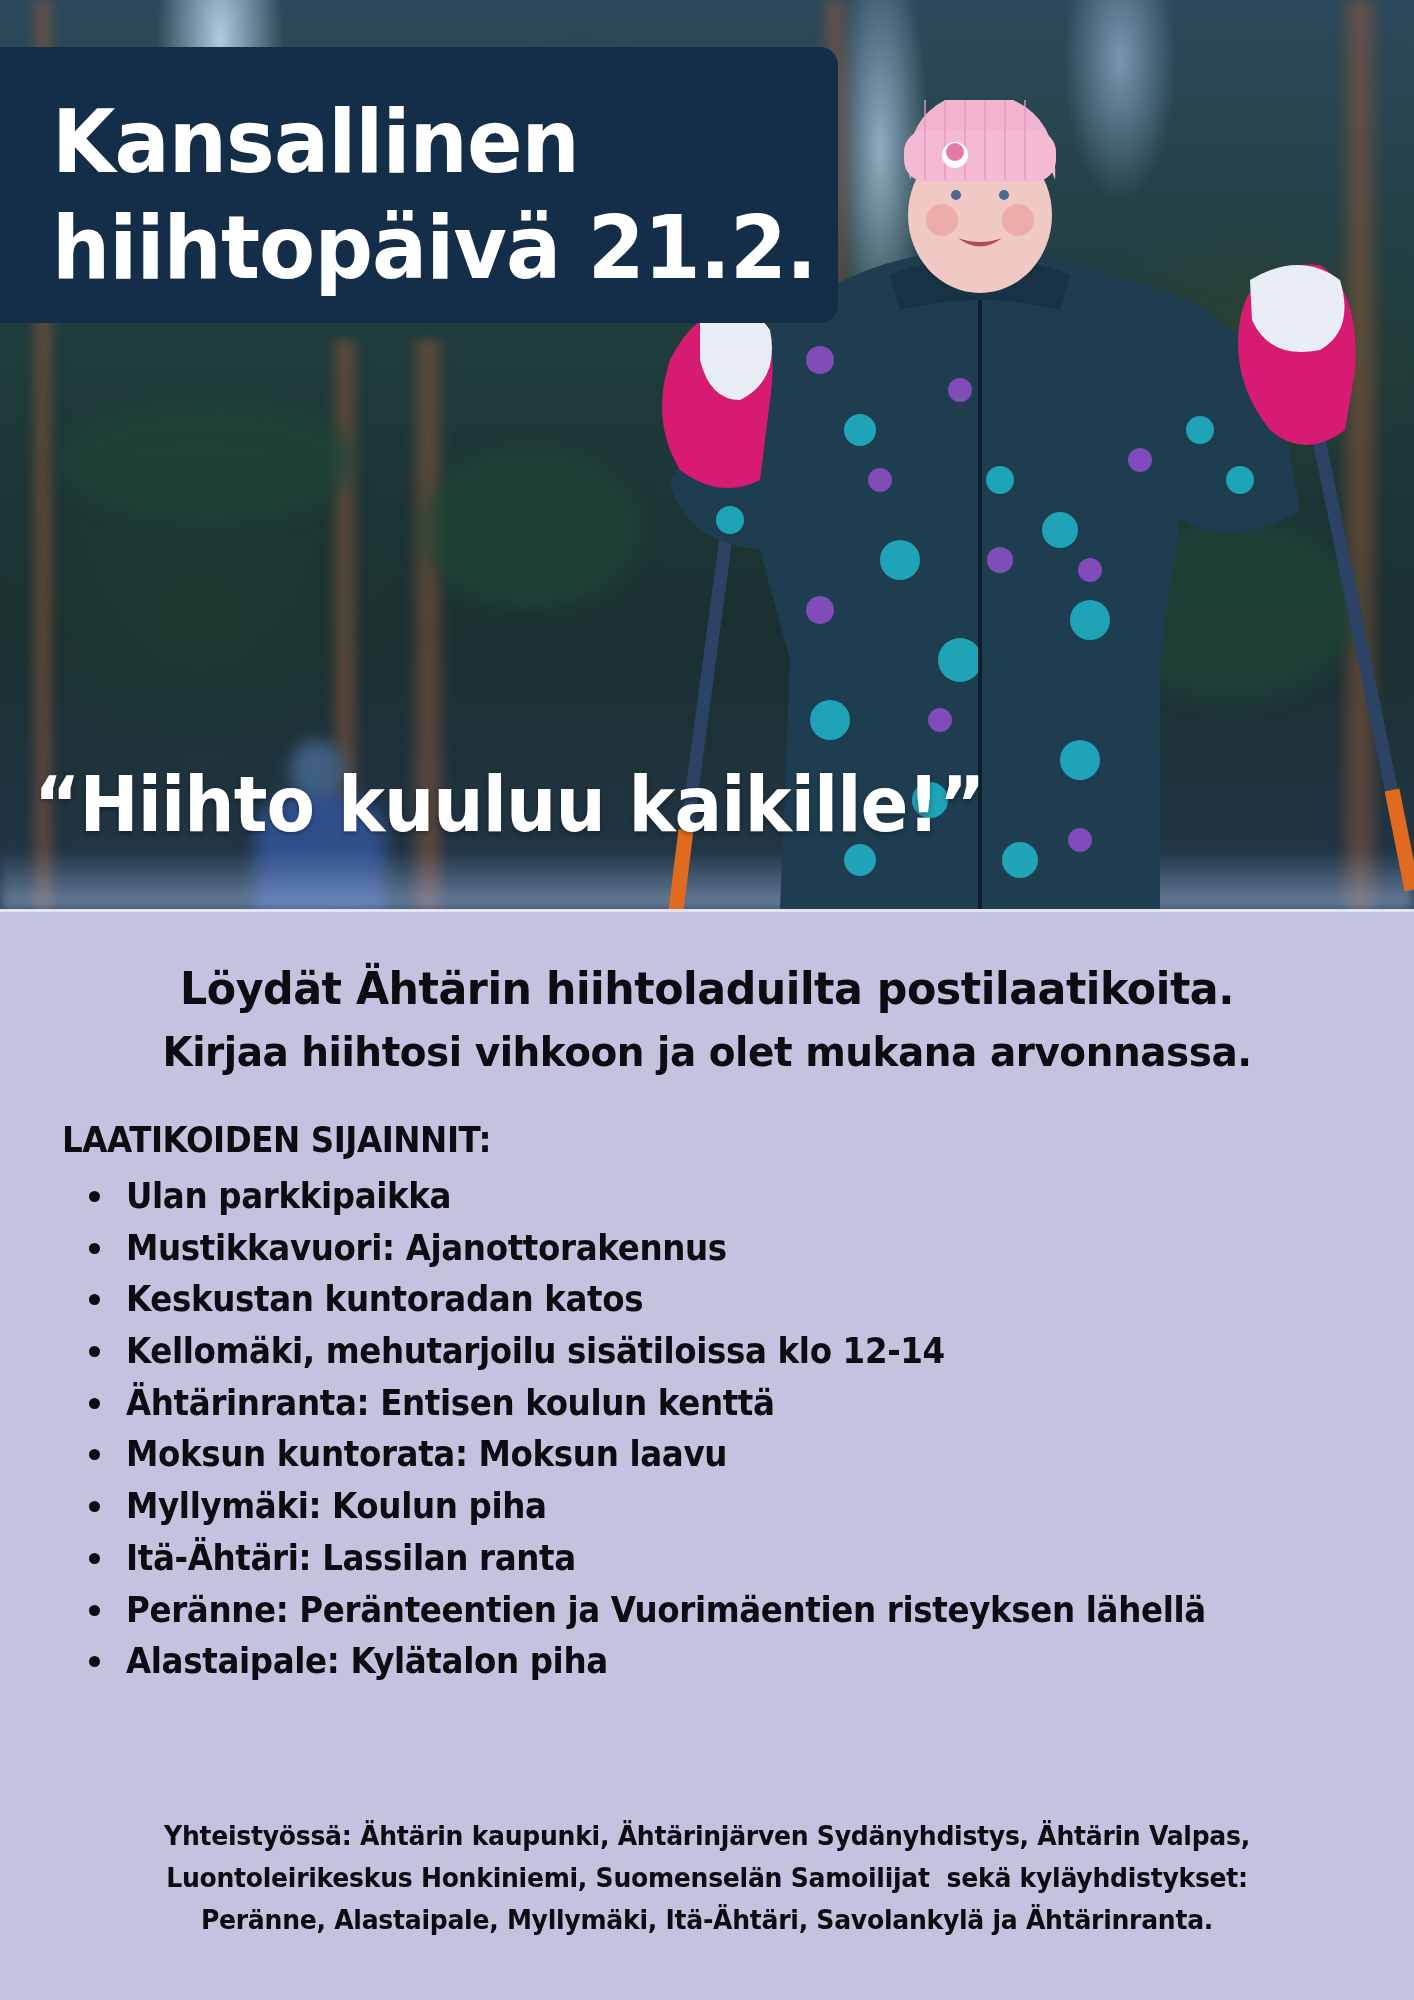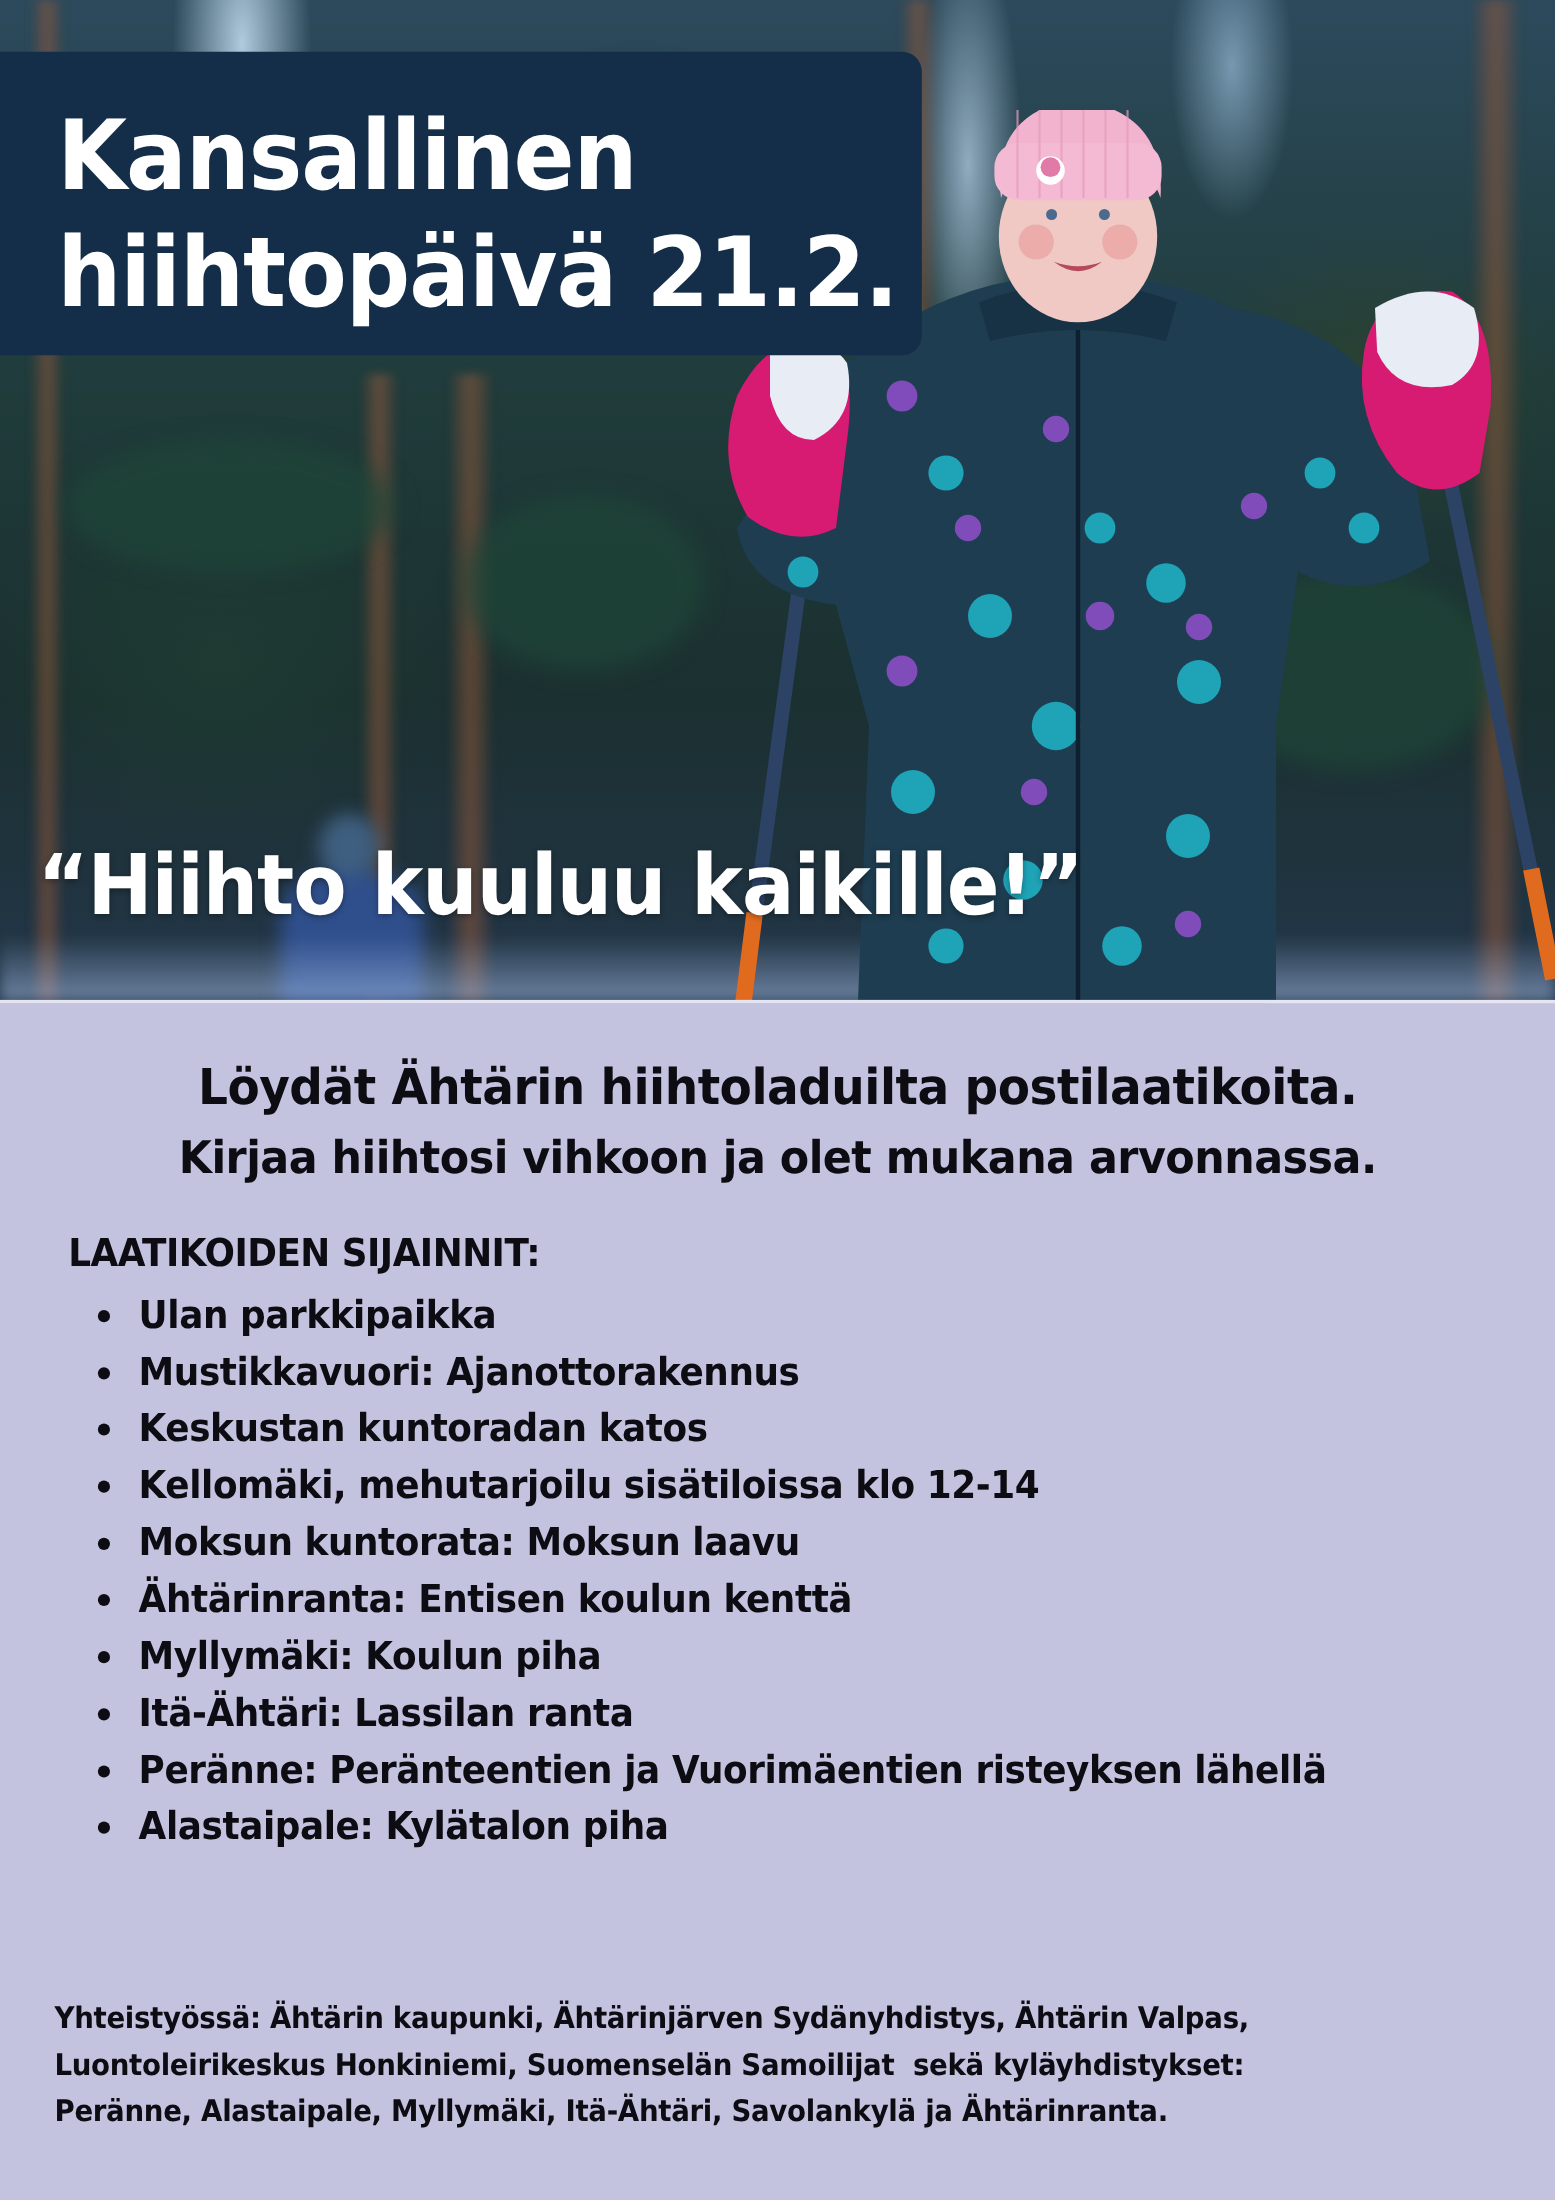--- a/index.html
+++ b/index.html
@@ -53,21 +53,21 @@
   .intro-1 { top: 50px; font-size: 45px; letter-spacing: -0.5px; transform: scaleX(0.95); }
   .intro-2 { top: 116px; font-size: 41px; letter-spacing: -0.5px; transform: scaleX(0.95); }
 
   .loc-heading { position: absolute; left: 62px; top: 208px; font-size: 35px; font-weight: 700; font-family: "DejaVu Sans", "Liberation Sans", sans-serif; letter-spacing: -0.5px; transform: scaleX(0.93); transform-origin: left; white-space: nowrap; }
 
   .loc-list { position: absolute; left: 80px; top: 258px; list-style: none; }
   .loc-item { position: relative; height: 51.7px; font-size: 35px; line-height: 52px; font-weight: 700; font-family: "DejaVu Sans", "Liberation Sans", sans-serif; padding-left: 46px; letter-spacing: -0.4px; white-space: nowrap; }
   .loc-item .bullet { position: absolute; left: 9px; top: 21px; width: 11px; height: 11px; border-radius: 50%; background: #0c0c12; }
   .loc-item .txt { display: inline-block; transform: scaleX(0.93); transform-origin: left; }
 
-  .footer { position: absolute; left: 0; top: 903px; width: 1414px; text-align: left; font-weight: 700; font-size: 27px; line-height: 42px; font-family: "DejaVu Sans", "Liberation Sans", sans-serif; letter-spacing: -0.3px; }
+  .footer { position: absolute; left: 0; top: 903px; width: 1414px; text-align: center; font-weight: 700; font-size: 27px; line-height: 42px; font-family: "DejaVu Sans", "Liberation Sans", sans-serif; letter-spacing: -0.3px; }
   .footer .fl { display: block; white-space: pre; transform: scaleX(0.93); }
 </style>
 </head>
 <body>
 
 <div class="photo">
   <div class="trunk" style="left:30px;width:26px;"></div>
   <div class="trunk" style="left:330px;width:30px;top:340px;"></div>
   <div class="trunk" style="left:410px;width:36px;top:340px;"></div>
   <div class="trunk" style="left:820px;width:30px;"></div>
@@ -168,22 +168,22 @@
   <div class="intro intro-1">Löydät Ähtärin hiihtoladuilta postilaatikoita.</div>
   <div class="intro intro-2">Kirjaa hiihtosi vihkoon ja olet mukana arvonnassa.</div>
 
   <div class="loc-heading">LAATIKOIDEN SIJAINNIT:</div>
 
   <ul class="loc-list">
     <li class="loc-item"><span class="bullet"></span><span class="txt">Ulan parkkipaikka</span></li>
     <li class="loc-item"><span class="bullet"></span><span class="txt">Mustikkavuori: Ajanottorakennus</span></li>
     <li class="loc-item"><span class="bullet"></span><span class="txt">Keskustan kuntoradan katos</span></li>
     <li class="loc-item"><span class="bullet"></span><span class="txt">Kellomäki, mehutarjoilu sisätiloissa klo 12-14</span></li>
+    <li class="loc-item"><span class="bullet"></span><span class="txt">Ähtärinranta: Entisen koulun kenttä</span></li>
     <li class="loc-item"><span class="bullet"></span><span class="txt">Moksun kuntorata: Moksun laavu</span></li>
-    <li class="loc-item"><span class="bullet"></span><span class="txt">Ähtärinranta: Entisen koulun kenttä</span></li>
     <li class="loc-item"><span class="bullet"></span><span class="txt">Myllymäki: Koulun piha</span></li>
     <li class="loc-item"><span class="bullet"></span><span class="txt">Itä-Ähtäri: Lassilan ranta</span></li>
     <li class="loc-item"><span class="bullet"></span><span class="txt">Peränne: Peränteentien ja Vuorimäentien risteyksen lähellä</span></li>
     <li class="loc-item"><span class="bullet"></span><span class="txt">Alastaipale: Kylätalon piha</span></li>
   </ul>
 
   <div class="footer">
     <span class="fl">Yhteistyössä: Ähtärin kaupunki, Ähtärinjärven Sydänyhdistys, Ähtärin Valpas,</span>
     <span class="fl">Luontoleirikeskus Honkiniemi, Suomenselän Samoilijat  sekä kyläyhdistykset:</span>
     <span class="fl">Peränne, Alastaipale, Myllymäki, Itä-Ähtäri, Savolankylä ja Ähtärinranta.</span>

